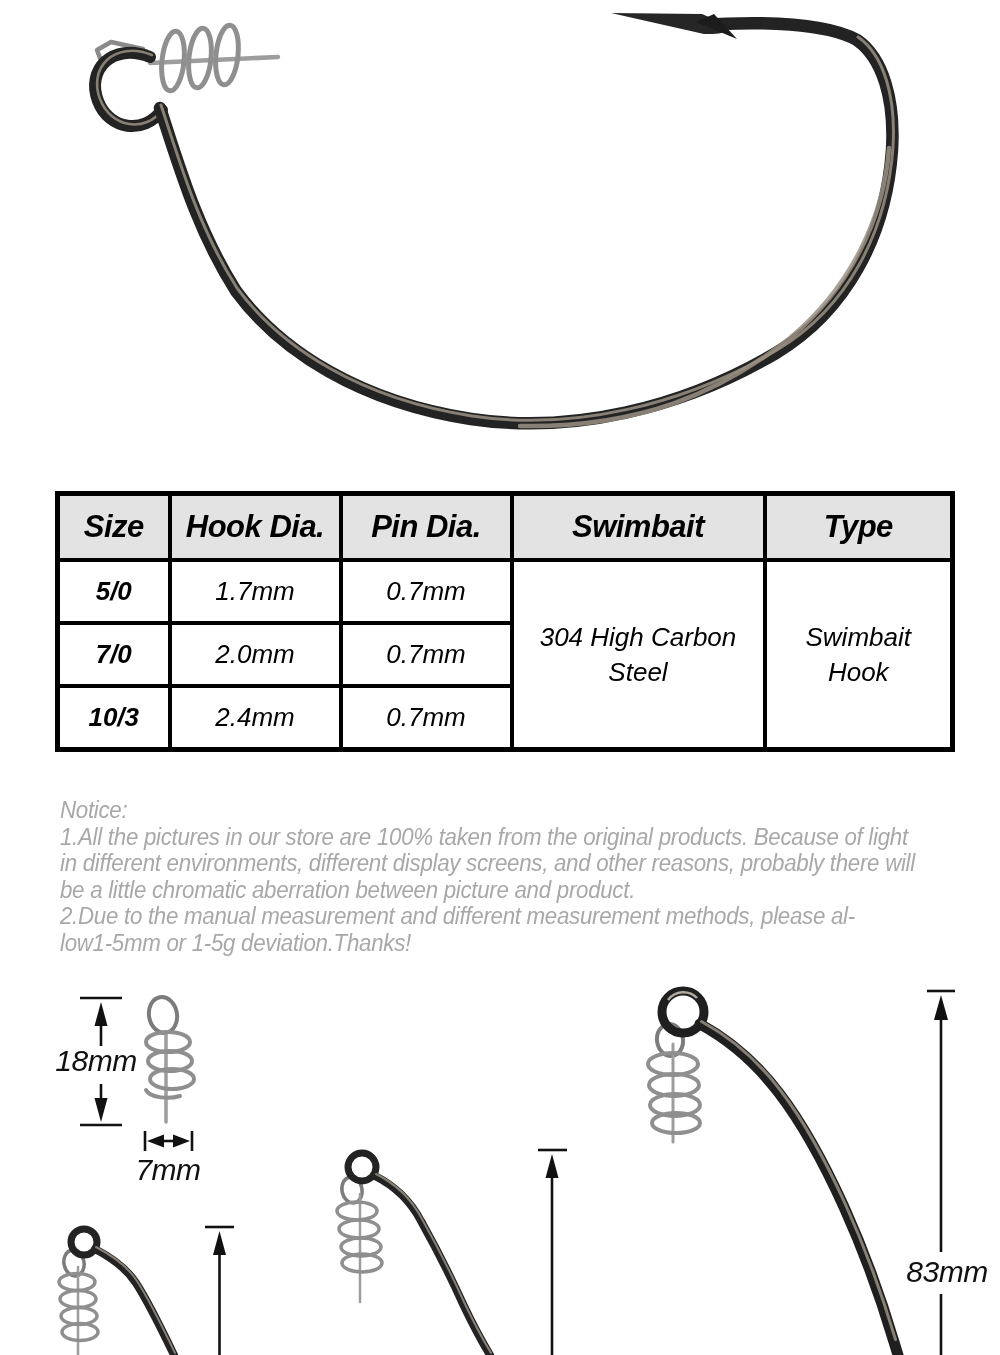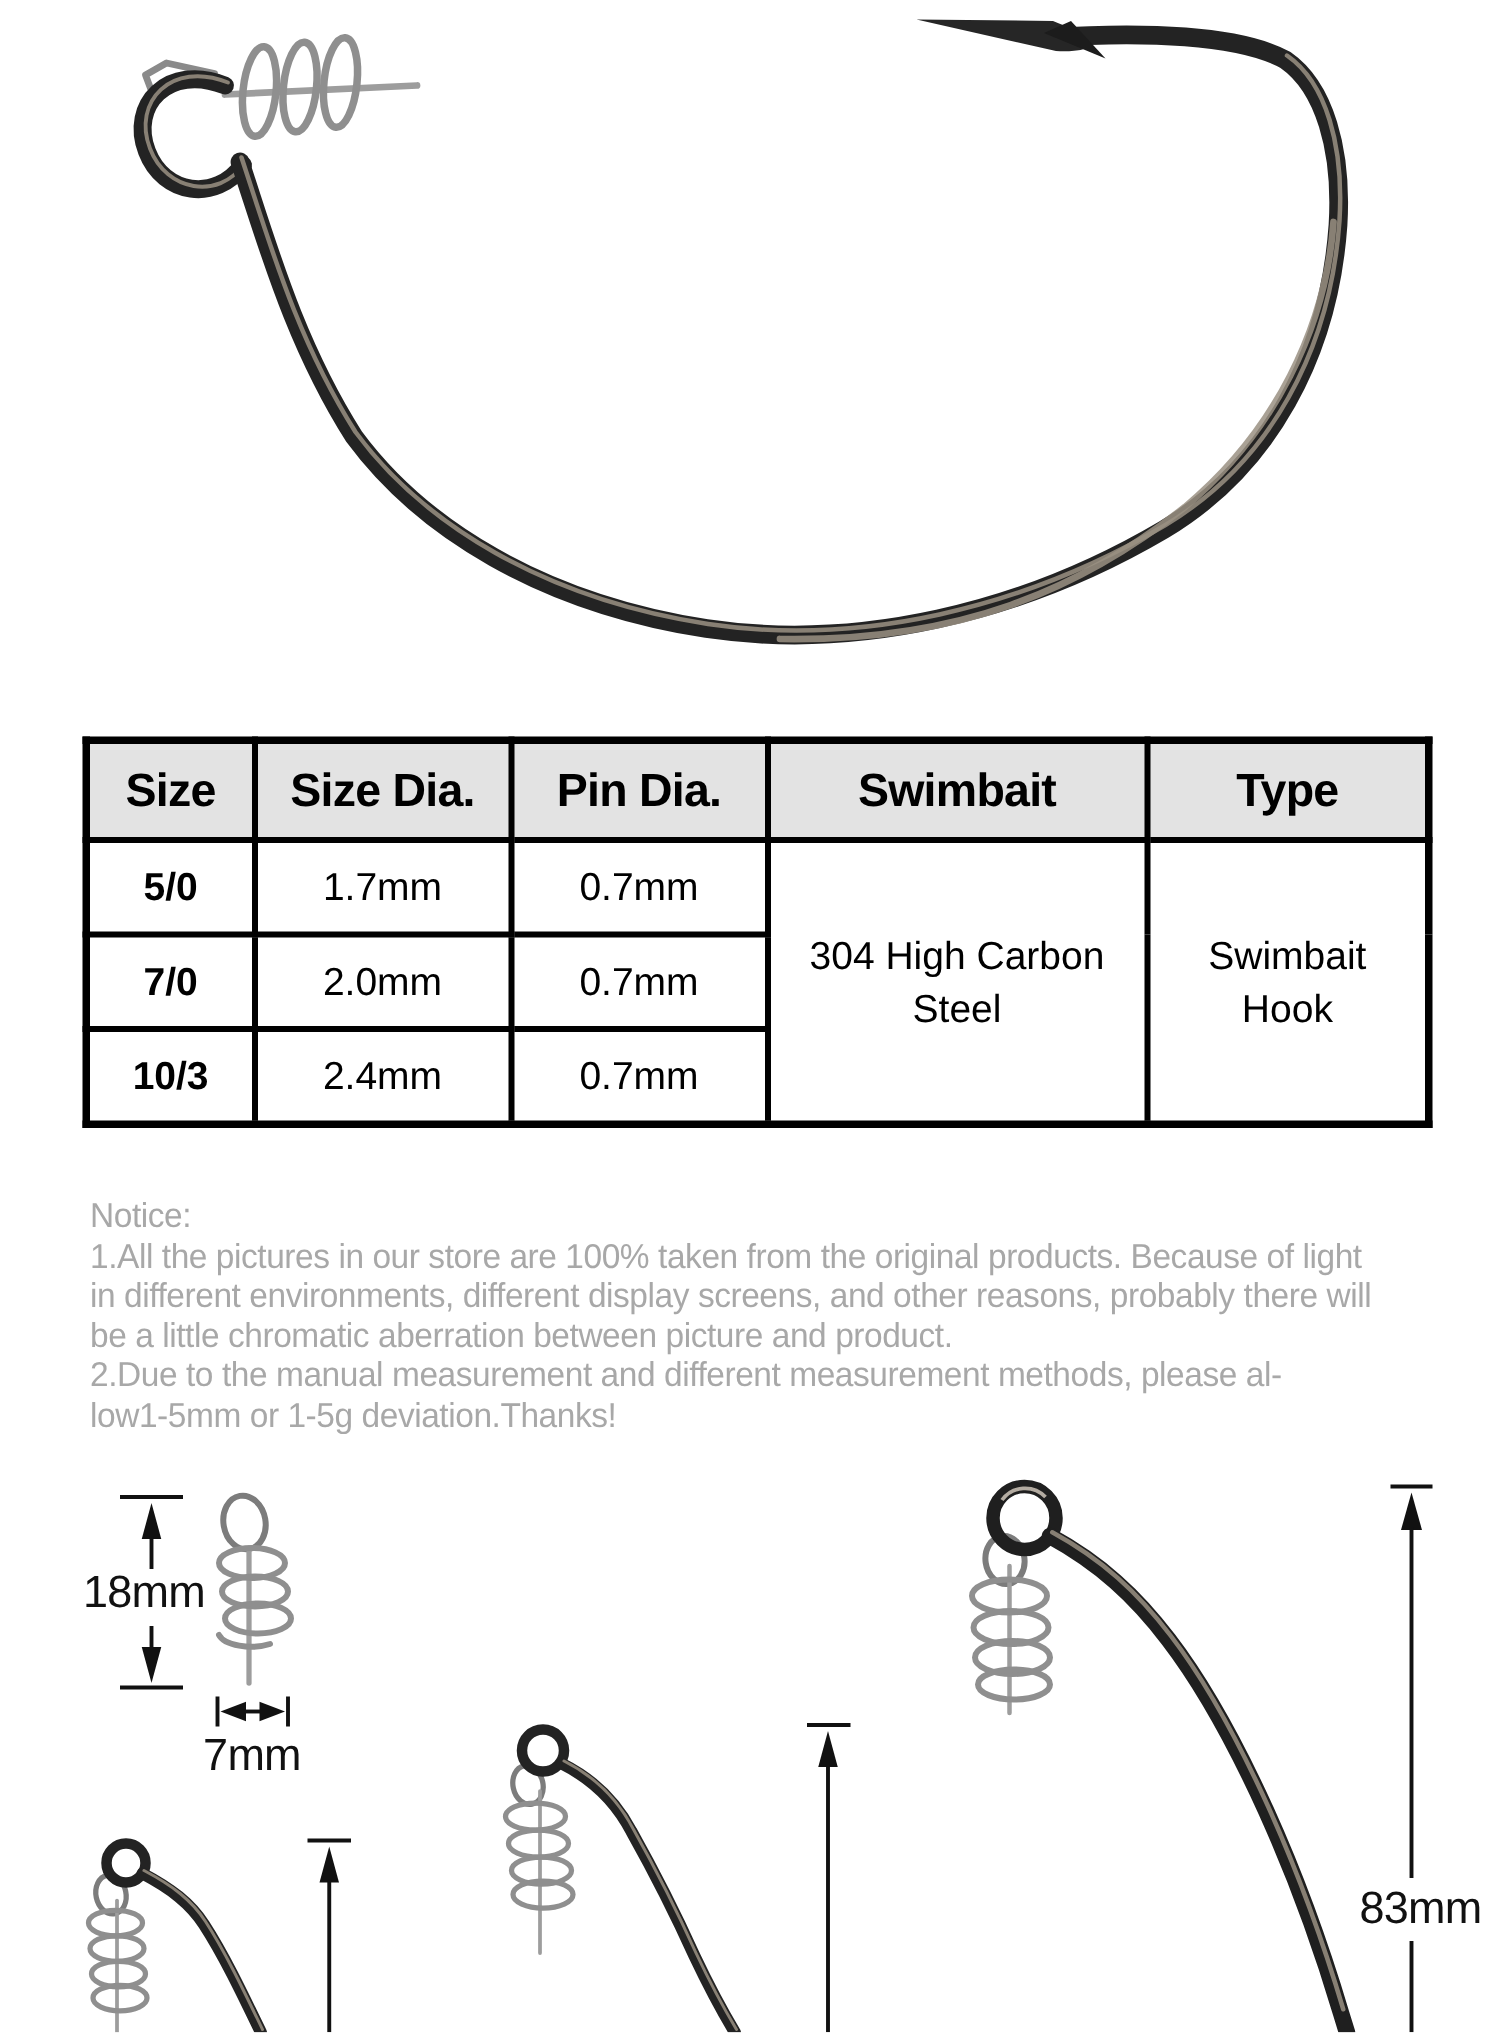--- a/index.html
+++ b/index.html
@@ -2,20 +2,21 @@
 <html><head>
 <meta charset="utf-8">
 <style>
   html,body{margin:0;padding:0;background:#ffffff;}
   .canvas{
     position:relative;
     width:1000px;height:1355px;
     background:#ffffff;
     overflow:hidden;
     font-family:"Liberation Sans", sans-serif;
+    font-style:italic;
   }
   svg{display:block;}
   .photo-svg{position:absolute;left:0;top:0;}
   .diagram-svg{position:absolute;left:0;top:950px;}
 
   
   .spec-table{
     position:absolute;left:55px;top:491px;
     width:895px;
     border-collapse:collapse;
@@ -117,21 +118,21 @@
     <colgroup>
       <col style="width:112px">
         <col style="width:171px">
         <col style="width:171px">
       <col style="width:253px">
         <col style="width:188px">
     </colgroup>
     <thead>
       <tr>
         <th>Size</th>
-        <th>Size Dia.</th>
+        <th>Hook Dia.</th>
         <th>Pin Dia.</th>
         <th>Swimbait</th>
         <th>Type</th>
       </tr>
     </thead>
     <tbody>
       <tr>
         <td class="size-col">5/0</td>
         <td>1.7mm</td>
         <td>0.7mm</td>

